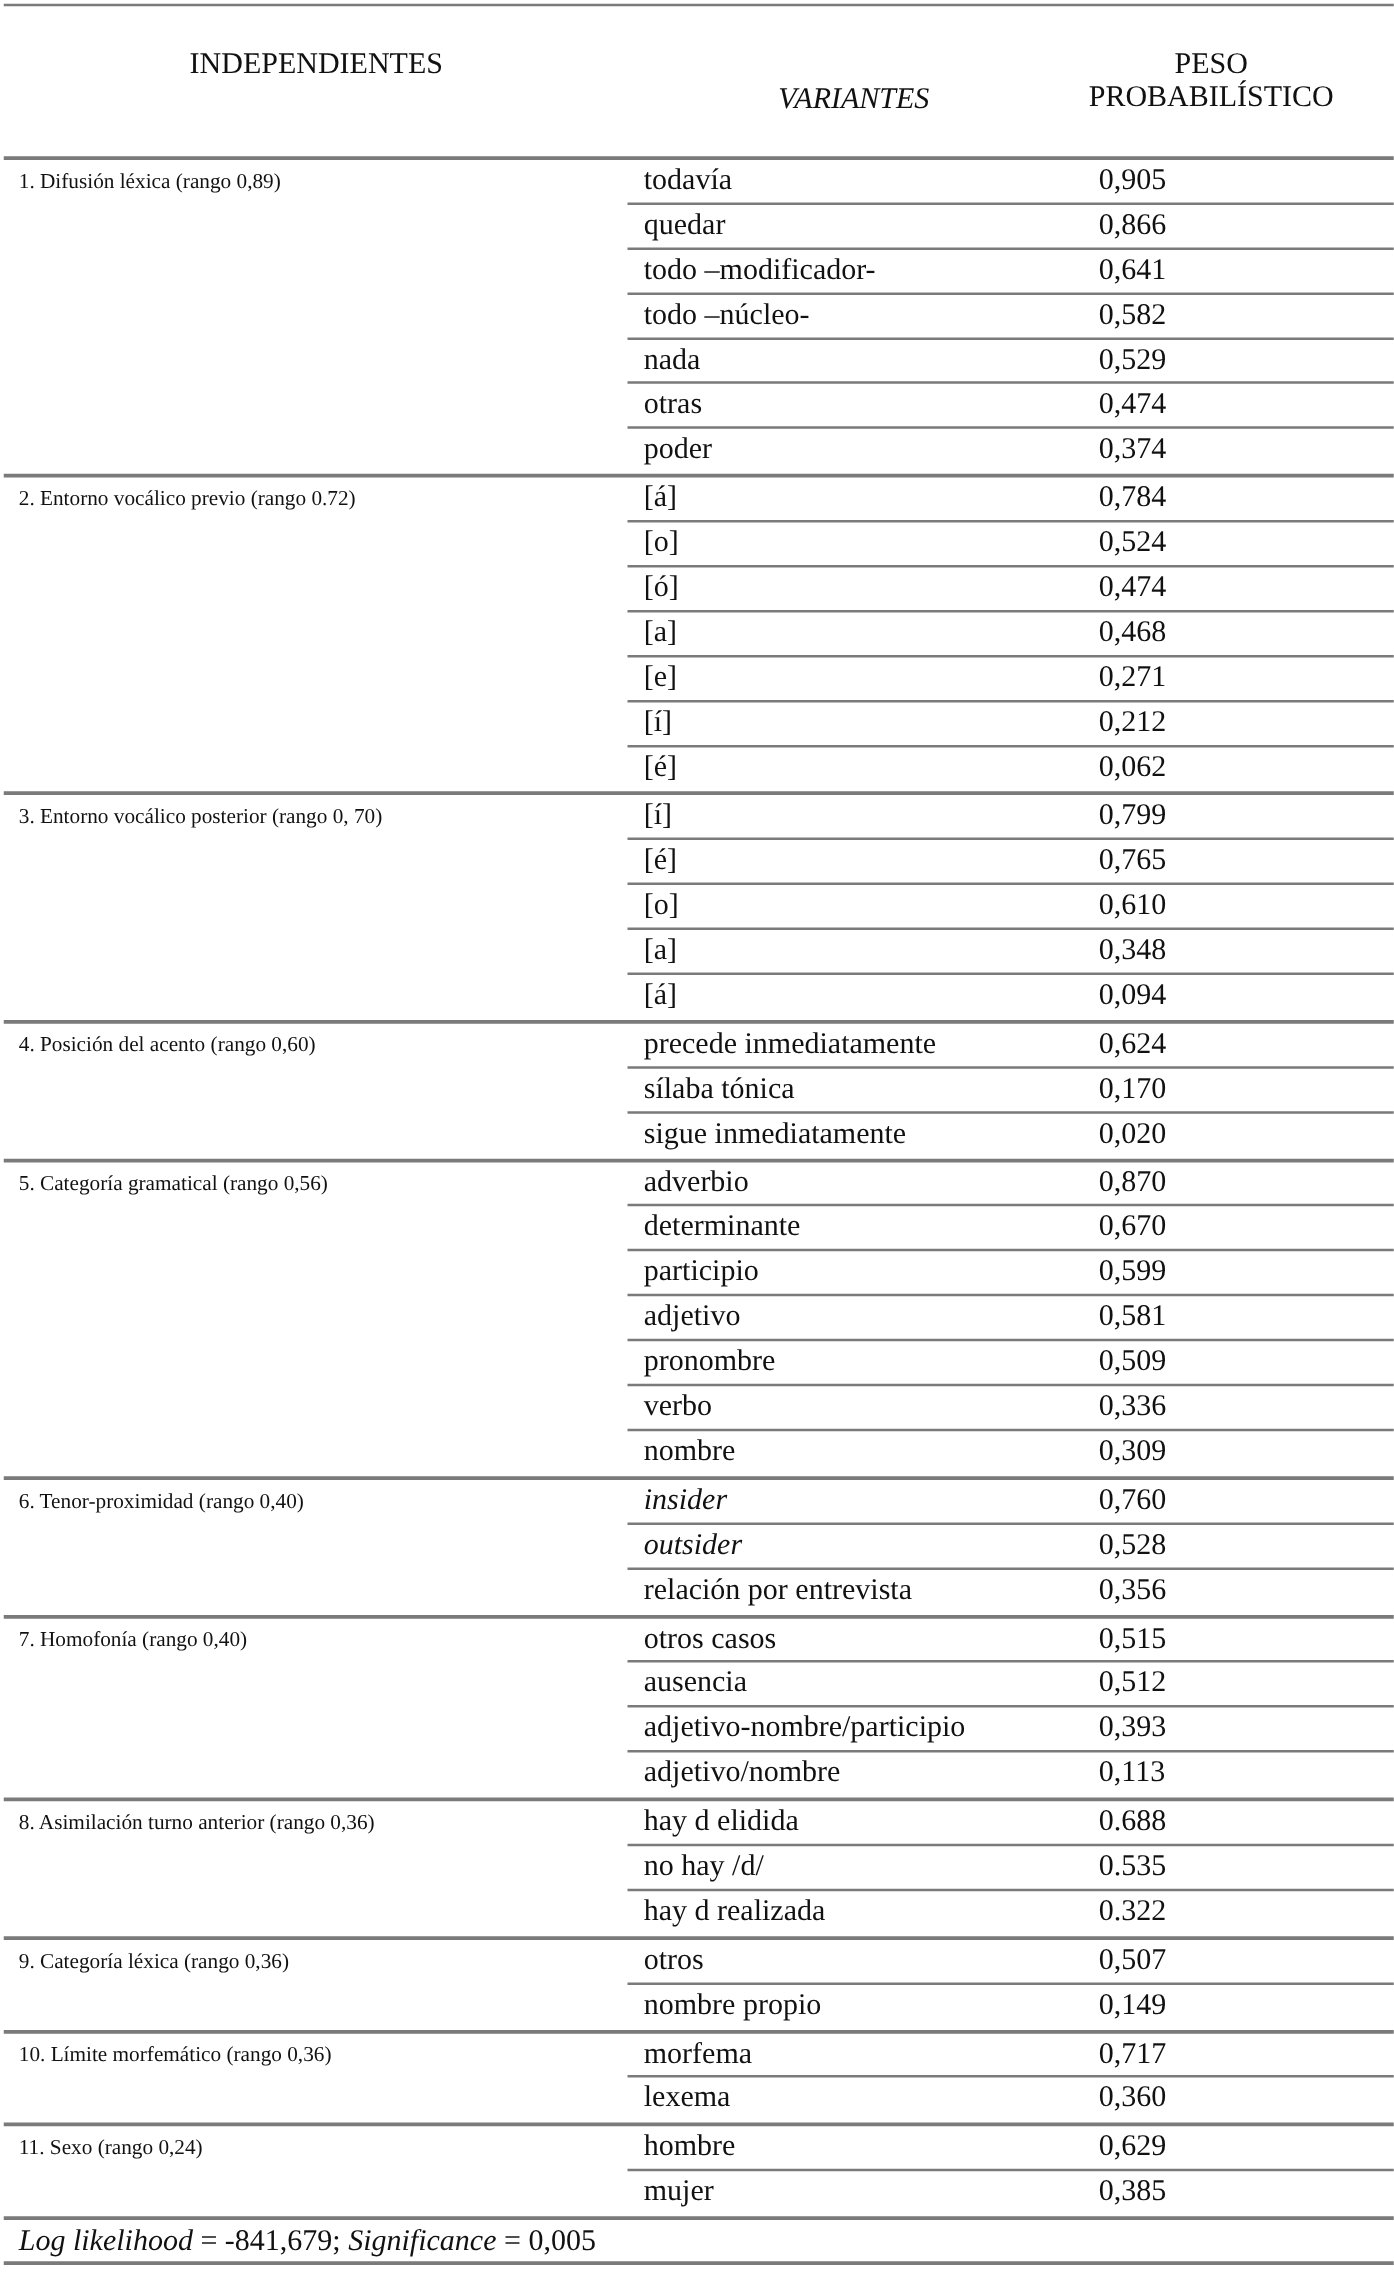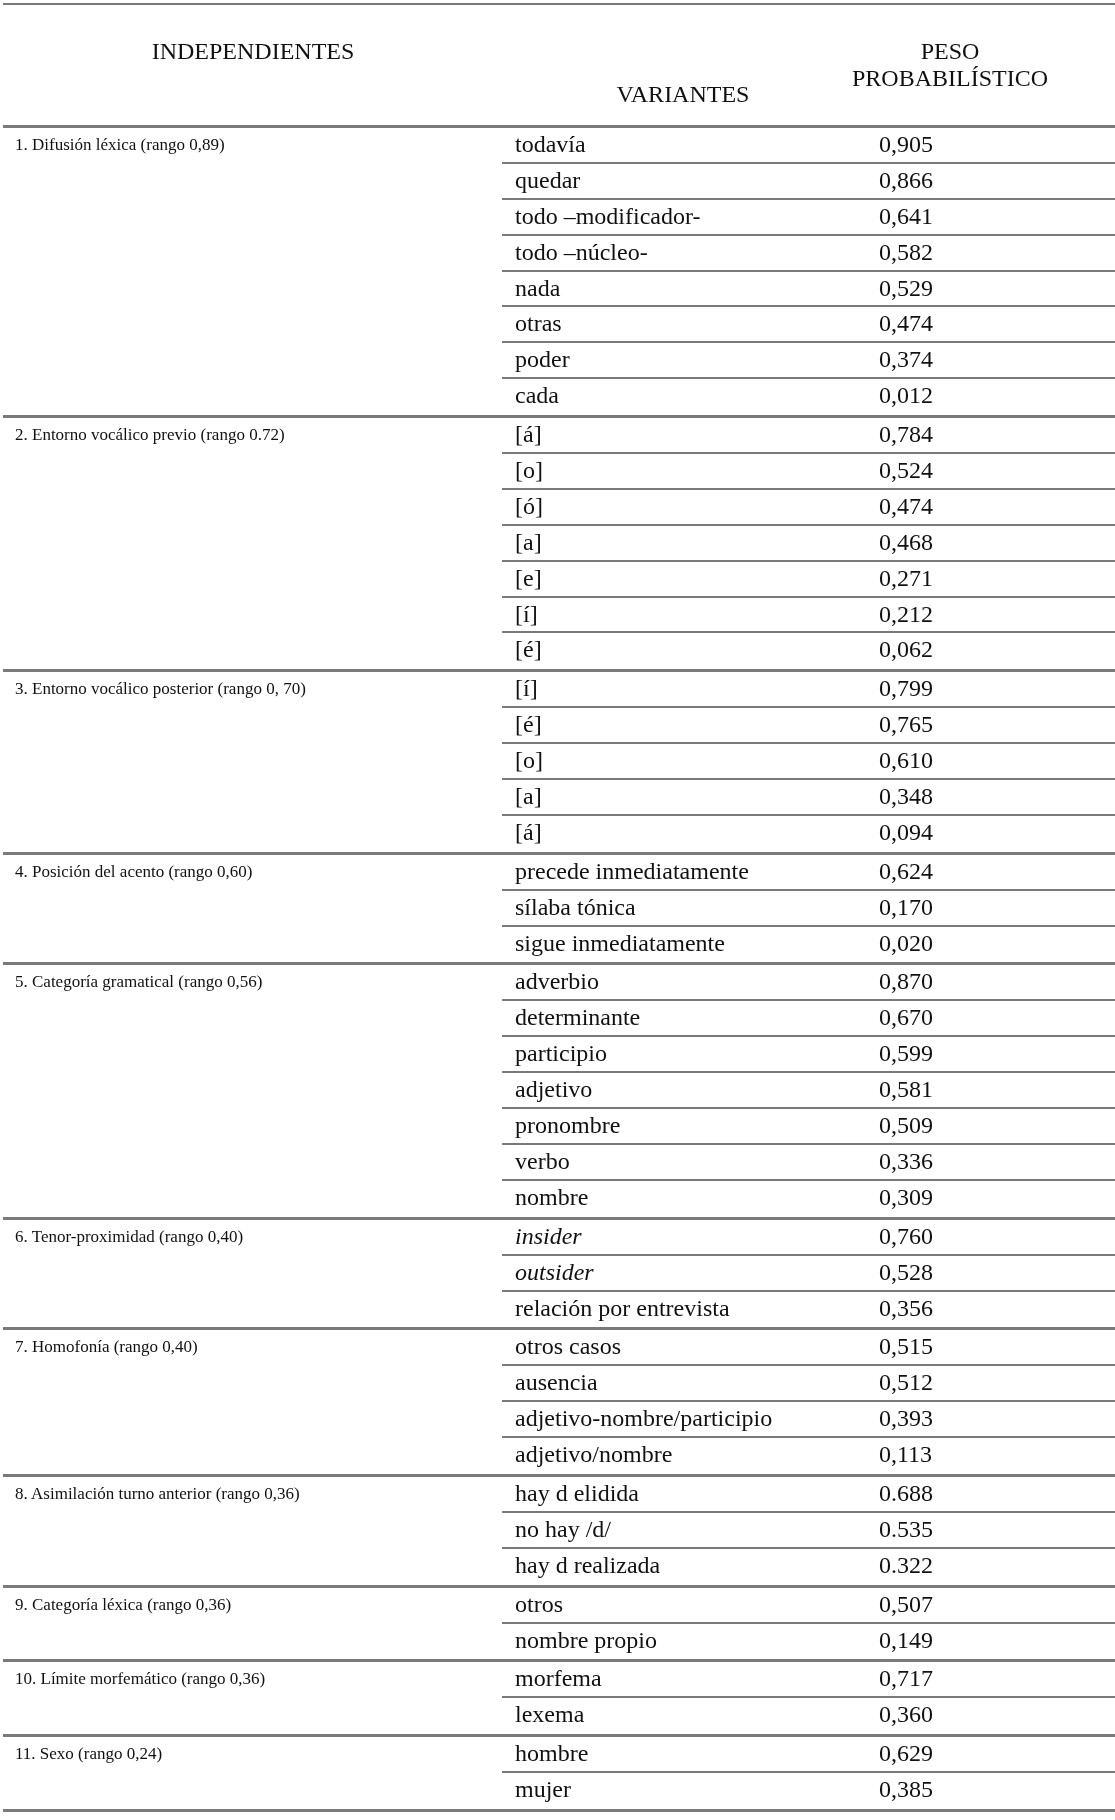--- a/index.html
+++ b/index.html
@@ -3,22 +3,22 @@
 <meta charset="utf-8">
 <style>
   html, body { margin: 0; padding: 0; background: #ffffff; }
   body { width: 1115px; height: 1820px; position: relative; overflow: hidden;
          font-family: "Liberation Serif", "DejaVu Serif", serif; color: #111111; }
   .tbl { position: absolute; left: 3px; top: 3px; width: 1112px; }
   .top-rule { height: 2px; background: #7a7a7a; }
   .thead { position: relative; height: 123px; border-bottom: 3px solid #7a7a7a; box-sizing: border-box; }
   .th { position: absolute; text-align: center; font-size: 24px; line-height: 27px; }
   .th.c1 { left: 0; width: 500px; top: 33px; }
-  .th.c2 { left: 500px; width: 360px; top: 76px; }
-  .th.c3 { left: 821px; width: 252px; top: 33px; font-family: Liberation Serif, serif; }
+  .th.c2 { left: 500px; width: 360px; top: 61px; font-style: italic; }
+  .th.c3 { left: 840px; width: 252px; top: 33px; font-family: Liberation Serif, serif; }
   .group { position: relative; border-bottom: 3px solid #7a7a7a; box-sizing: border-box; }
   .group-label { position: absolute; left: 12px; top: 0; font-size: 17px; line-height: 34px; white-space: nowrap; }
   .rows { margin-left: 499px; }
   .row { display: flex; height: 35.9px; box-sizing: border-box; border-bottom: 2px solid #7a7a7a; font-size: 24px; line-height: 32px; }
   .row:last-child { border-bottom: none; }
   .cell-var { width: 364px; padding-left: 13px; white-space: nowrap; }
   .cell-val { padding-left: 0; }
   .italic { font-style: italic; }
   .footer { height: 36px; border-bottom: 3px solid #7a7a7a; font-size: 24px; line-height: 34px; padding-left: 12px; box-sizing: border-box; }
   .footer i { font-style: italic; }
@@ -63,24 +63,20 @@
             <div class="cell-val">0,529</div>
           </div>
           <div class="row">
             <div class="cell-var">otras</div>
             <div class="cell-val">0,474</div>
           </div>
           <div class="row">
             <div class="cell-var">poder</div>
             <div class="cell-val">0,374</div>
           </div>
-          <div class="row">
-            <div class="cell-var">cada</div>
-            <div class="cell-val">0,012</div>
-          </div>
         </div>
       </div>
       <div class="group">
         <div class="group-label">2. Entorno vocálico previo (rango 0.72)</div>
         <div class="rows">
           <div class="row">
             <div class="cell-var">[á]</div>
             <div class="cell-val">0,784</div>
           </div>
           <div class="row">

